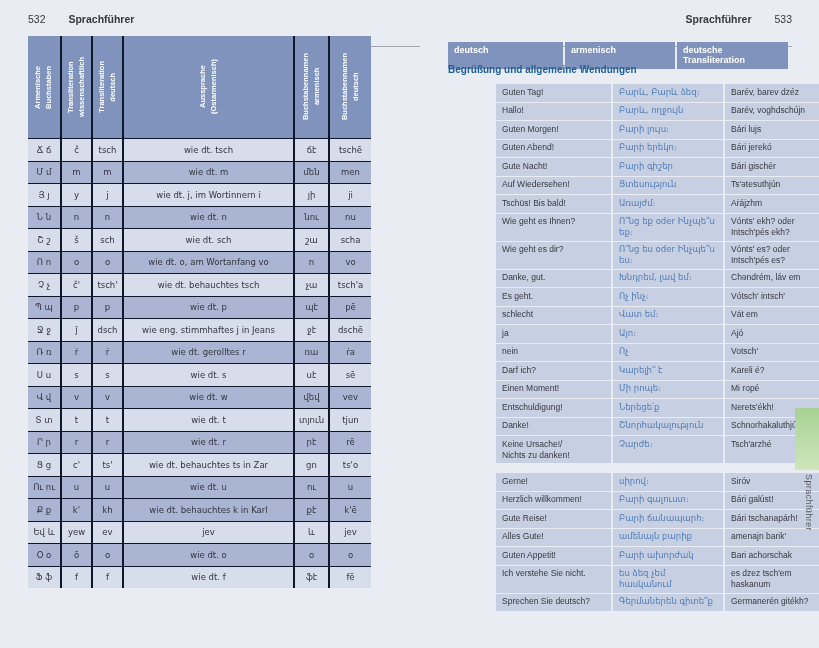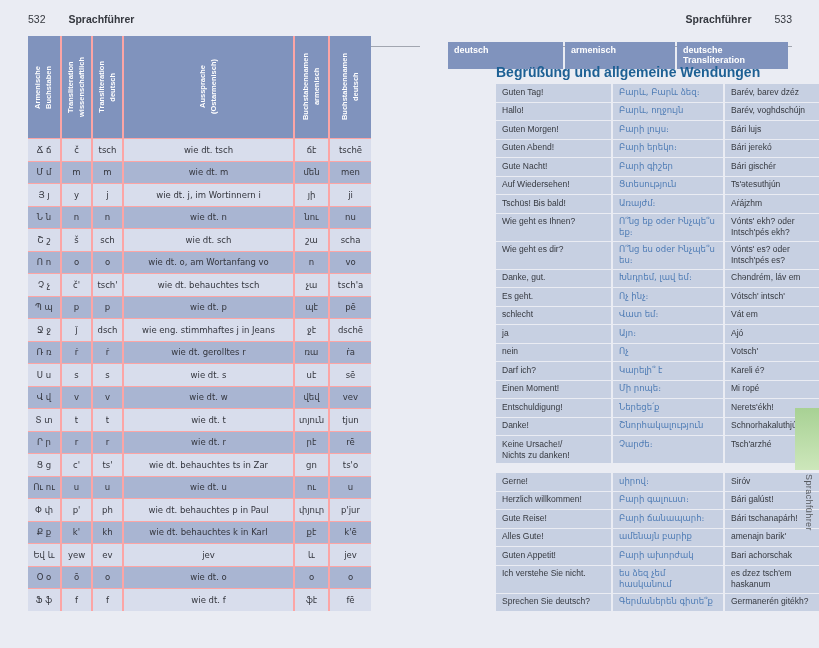--- a/index.html
+++ b/index.html
@@ -19,21 +19,21 @@
   .pg-header .num { font-weight:normal; }
   .pg-header .ttl { font-weight:bold; }
   #lheader { left:28px; width:392px; text-align:left; }
   #lheader .num { margin-right:20px; }
   #rheader { left:448px; width:344px; text-align:right; }
   #rheader .ttl { margin-right:20px; }
 
   
   #atable {
     position:absolute; left:28px; top:36px;
-    background:#fca5a5; display:flex; flex-direction:column; gap:1px;
+    background:#0f172a; display:flex; flex-direction:column; gap:1px;
   }
   .agrid { display:grid; grid-template-columns:32px 29px 29px 169px 33px 41px; gap:2px; }
   .ahcell {
     background:#8093bd; height:102px;
     display:flex; align-items:center; justify-content:center;
   }
   .ahcell span {
     writing-mode:vertical-rl; transform:rotate(180deg);
     font-size:7.5px; font-weight:bold; color:#ffffff;
     text-align:center; white-space:pre-line; line-height:1.45;
@@ -52,21 +52,21 @@
     position:absolute; left:448px; top:42px;
     display:flex; flex-direction:column; gap:1px;justify-content:flex-end;
   }
   .pgrid { display:grid; grid-template-columns:115px 110px 111px; gap:2px; }
   .rthcell {
     background:#8093bd; color:#fff; font-weight:bold; font-size:9px;
     padding:3px 6px 4px 6px;
   }
   #section-title {
     position:absolute; left:448px; top:64px;
-    font-size:14px; font-weight:bold; color:#1d6094;margin-left:48px;
+    font-size:10px; font-weight:bold; color:#1d6094;
   }
   #phrase-body { position:absolute; left:448px; top:84px; display:flex; flex-direction:column; gap:1px;padding-left:48px; }
   .pcell {
     background:#c7d0e2; padding:2.5px 6px; font-size:8.5px; line-height:1.3;
     min-height:12.5px; white-space:pre-line;
   }
   .pcell.de, .pcell.tr { color:#35383f; }
   .pcell.hy { color:#4f7cb5; font-family:"DejaVu Sans", sans-serif; }
   .rgap { height:8px; }
 
@@ -237,28 +237,20 @@
       <div class="acell c5">ts'o</div>
     </div>
     <div class="agrid arow dark">
       <div class="acell c0">Ու ու</div>
       <div class="acell c1">u</div>
       <div class="acell c2">u</div>
       <div class="acell c3">wie dt. u</div>
       <div class="acell c4">ու</div>
       <div class="acell c5">u</div>
     </div>
-    <div class="agrid arow">
-      <div class="acell c0">Փ փ</div>
-      <div class="acell c1">p'</div>
-      <div class="acell c2">ph</div>
-      <div class="acell c3">wie dt. behauchtes p in Paul</div>
-      <div class="acell c4">փյուր</div>
-      <div class="acell c5">p'jur</div>
-    </div>
     <div class="agrid arow dark">
       <div class="acell c0">Ք ք</div>
       <div class="acell c1">k'</div>
       <div class="acell c2">kh</div>
       <div class="acell c3">wie dt. behauchtes k in Karl</div>
       <div class="acell c4">քէ</div>
       <div class="acell c5">k'ē</div>
     </div>
     <div class="agrid arow">
       <div class="acell c0">Եվ և</div>

